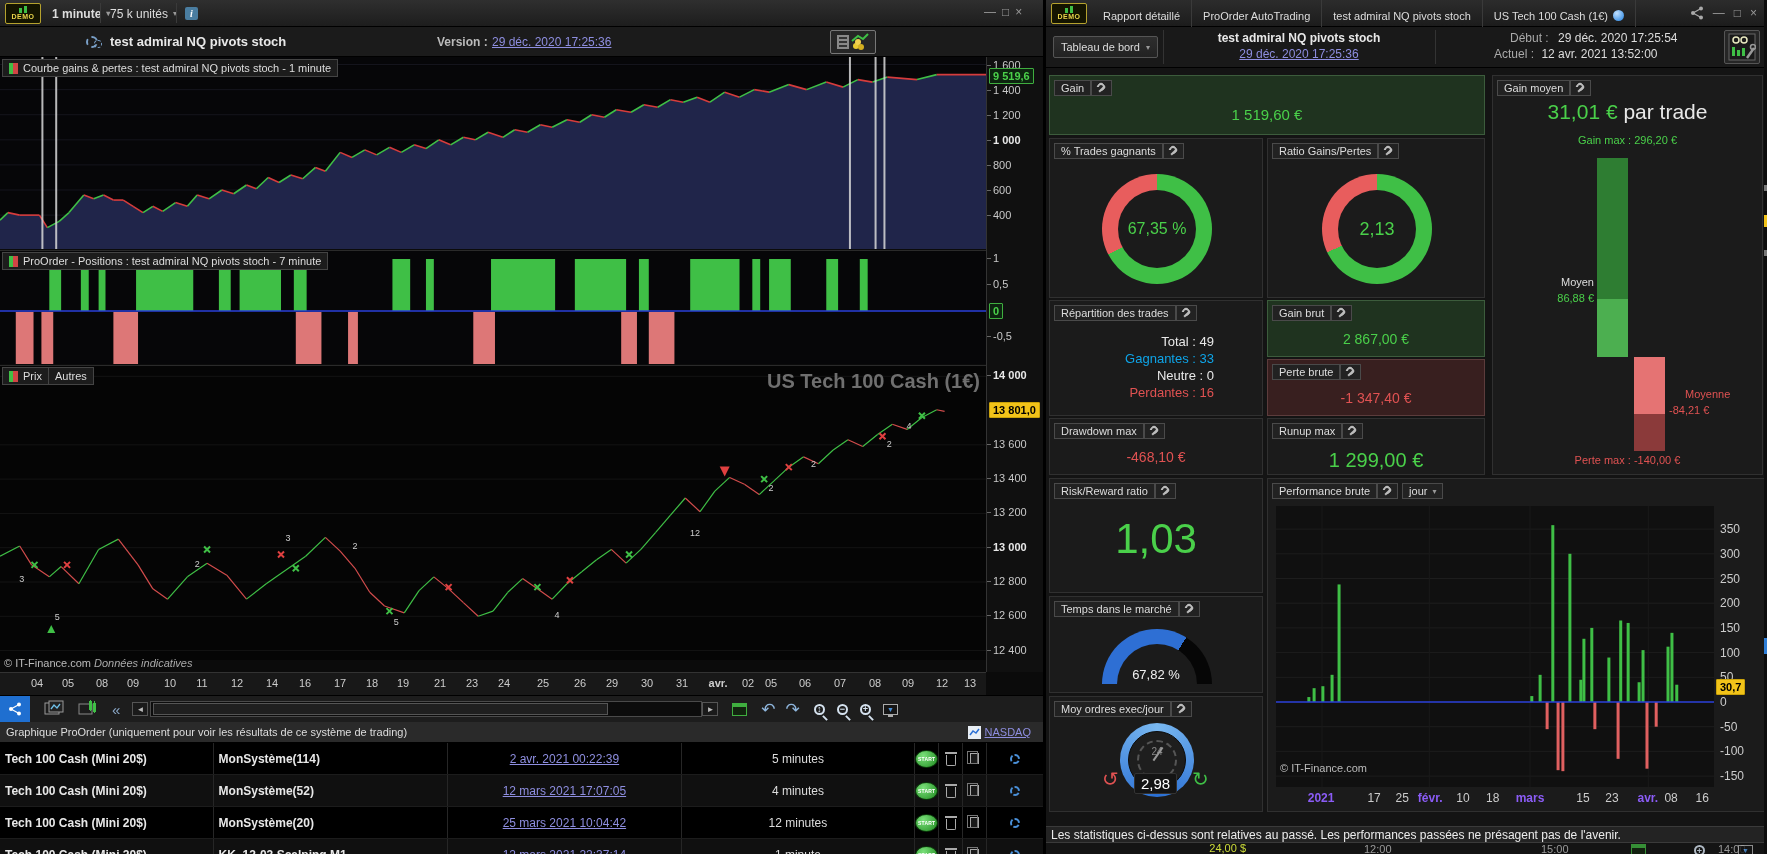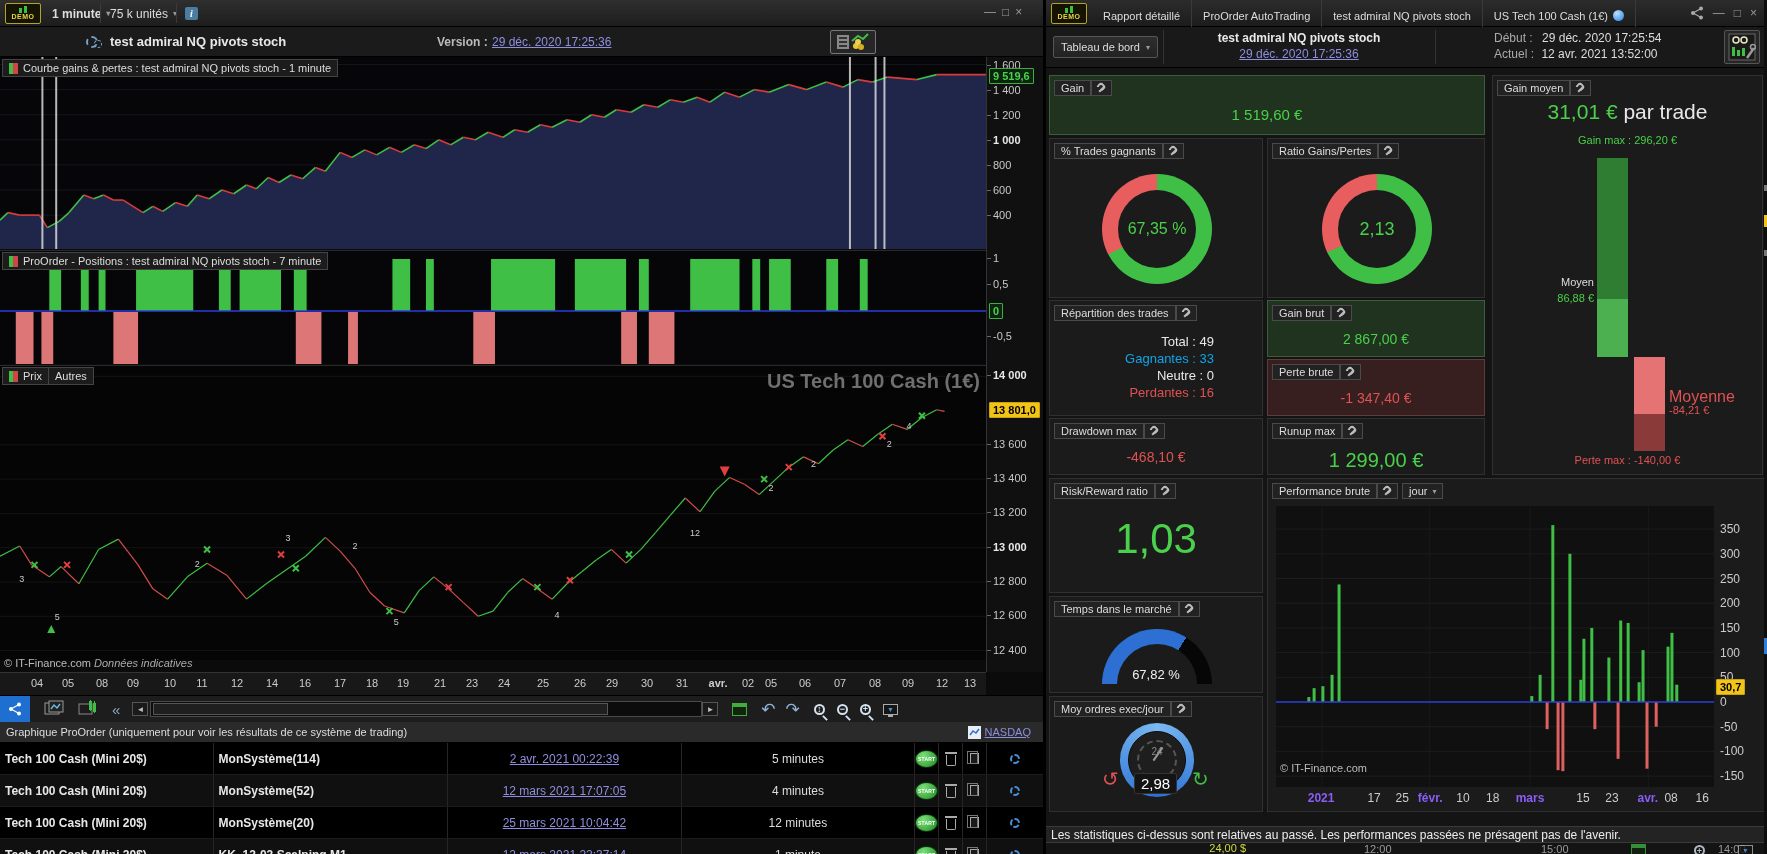--- a/index.html
+++ b/index.html
@@ -659,21 +659,21 @@
       <div class="abs drop-btn" style="left:7px;top:9px;">
         <span>Tableau de bord</span>
           <span class="caret">▾</span>
       </div>
       <div class="hdr-sep" style="left:117px;"></div>
       <div class="abs" style="left:118px;top:4px;width:270px;text-align:center;font-weight:bold;color:#e8e8e8;">test admiral NQ pivots stoch</div>
       <div class="abs" style="left:118px;top:20px;width:270px;text-align:center;">
         <span class="link">29 déc. 2020 17:25:36</span>
       </div>
       <div class="hdr-sep" style="left:389px;"></div>
-      <div class="abs" style="left:448px;top:4px;">
+      <div class="abs" style="left:464px;top:4px;">
         <span style="color:#aaa;">Début :</span>
         <span style="color:#ddd;margin-left:6px;">29 déc. 2020 17:25:54</span>
       </div>
       <div class="abs" style="left:448px;top:20px;">
         <span style="color:#aaa;">Actuel :</span>
         <span style="color:#ddd;margin-left:4px;">12 avr. 2021 13:52:00</span>
       </div>
       <div class="abs icon-btn" style="left:678px;top:3px;width:36px;height:34px;">
         <svg width="28" height="28" viewBox="0 0 28 28">
           <rect x="1" y="1" width="26" height="26" fill="#1a1a1a" stroke="#666"></rect>
@@ -789,21 +789,21 @@
       </div>
       <div style="position:absolute;left:0;right:0;top:58px;text-align:center;font-size:11px;color:#4ad04a;">Gain max : 296,20 €</div>
       <div id="gm-bars">
           <div style="position: absolute; left: 104px; top: 82px; width: 31px; height: 140.63px; background: rgb(46, 125, 50);"></div>
           <div style="position: absolute; left: 104px; top: 222.63px; width: 31px; height: 58.3698px; background: rgb(76, 175, 80);"></div>
           <div style="position: absolute; left: 141px; top: 281px; width: 31px; height: 56.5759px; background: rgb(229, 115, 115);"></div>
           <div style="position: absolute; left: 141px; top: 337.576px; width: 31px; height: 37.4821px; background: rgb(139, 58, 58);"></div>
         </div>
       <div style="position:absolute;right:168px;top:200px;text-align:right;font-size:11px;color:#ddd;">Moyen</div>
       <div style="position:absolute;right:168px;top:216px;text-align:right;font-size:11px;color:#4ad04a;">86,88 €</div>
-      <div style="position:absolute;left:176px;top:312px;font-size:16px;color:#e05252;">Moyenne</div>
+      <div style="position:absolute;left:192px;top:312px;font-size:11px;color:#e05252;">Moyenne</div>
       <div style="position:absolute;left:176px;top:328px;font-size:11px;color:#e05252;">-84,21 €</div>
       <div style="position:absolute;left:0;right:0;top:378px;text-align:center;font-size:11px;color:#e05252;">Perte max : -140,00 €</div>
     </div>
 
     <div class="card" style="left:3px;top:478px;width:214px;height:115px;">
       <div class="chip-row">
           <span class="chip">Risk/Reward ratio</span>
           <span class="chip wr">
             <span class="wrench"></span>
           </span>

